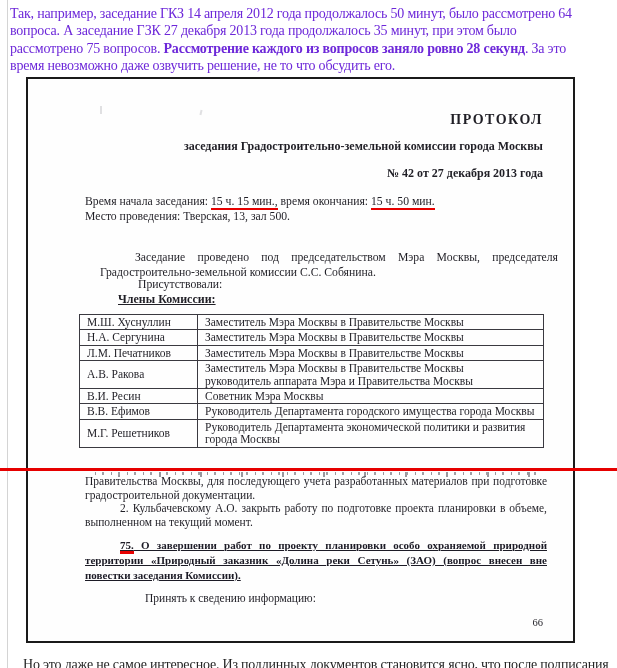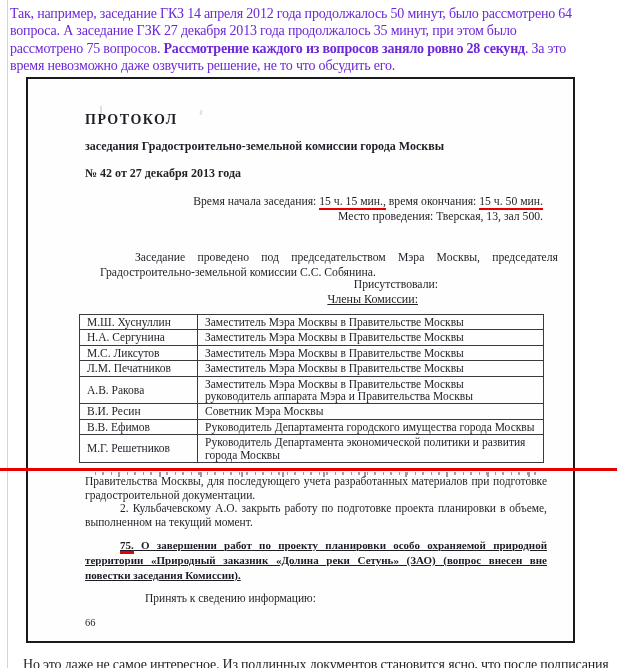--- a/index.html
+++ b/index.html
@@ -17,30 +17,30 @@
     position:absolute; left:10px; top:5px; width:578px;
     font-size:14px; line-height:17.4px; letter-spacing:-0.2px;
     color:#6d28d9; margin:0;
   }
 
   
   .doc-box {
     position:absolute; left:26px; top:77px; width:549px; height:566px;
     border:2px solid #1a1a1a; background:#fefefe;
   }
-  .scanline { position:absolute; left:57px; width:458px; color:var(--scan-ink);text-align:right; }
-  .centered { text-align:left; }
+  .scanline { position:absolute; left:57px; width:458px; color:var(--scan-ink); }
+  .centered { text-align:right; }
   .doc-title   { top:33px;  font-weight:bold; font-size:14px; letter-spacing:1.5px; }
   .doc-subtitle{ top:60px;  font-weight:bold; font-size:12px; }
   .doc-number  { top:87px;  font-weight:bold; font-size:12px; }
   .time-line   { top:116px; font-size:11.7px; }
   .place-line  { top:131px; font-size:11.7px; }
   .chair-par   { top:157px; font-size:11.7px; line-height:14.5px; text-align:justify; text-indent:35px; margin:15px; }
   .attendees-label { top:199px; left:90px; width:300px; font-size:11.7px;margin-left:20px; }
-  .members-label   { top:213px; left:90px; width:300px; font-size:12px; font-weight:normal; text-decoration:underline; }
+  .members-label   { top:213px; left:90px; width:300px; font-size:12px; font-weight:bold; text-decoration:underline; }
 
   .red-underline { border-bottom:2.5px solid var(--annotation-red); }
   .red-underline.thick { border-bottom-width:3px; }
 
   table.attendees {
     position:absolute; top:235px; left:51px; width:464px;
     border-collapse:collapse; table-layout:fixed;
     font-size:11.5px; line-height:12.4px; color:var(--scan-ink);
   }
   table.attendees td { border:1.5px solid #3a3940; padding:1px 3px 1px 7px; vertical-align:middle; }
@@ -109,24 +109,20 @@
       <tbody>
           <tr>
             <td class="name">М.Ш. Хуснуллин</td>
             <td class="position">Заместитель Мэра Москвы в Правительстве Москвы</td>
           </tr>
           <tr>
             <td class="name">Н.А. Сергунина</td>
             <td class="position">Заместитель Мэра Москвы в Правительстве Москвы</td>
           </tr>
           <tr>
-            <td class="name">М.С. Ликсутов</td>
-            <td class="position">Заместитель Мэра Москвы в Правительстве Москвы</td>
-          </tr>
-          <tr>
             <td class="name">Л.М. Печатников</td>
             <td class="position">Заместитель Мэра Москвы в Правительстве Москвы</td>
           </tr>
           <tr>
             <td class="name">А.В. Ракова</td>
             <td class="position">Заместитель Мэра Москвы в Правительстве Москвы
 руководитель аппарата Мэра и Правительства Москвы</td>
           </tr>
           <tr>
             <td class="name">В.И. Ресин</td>

